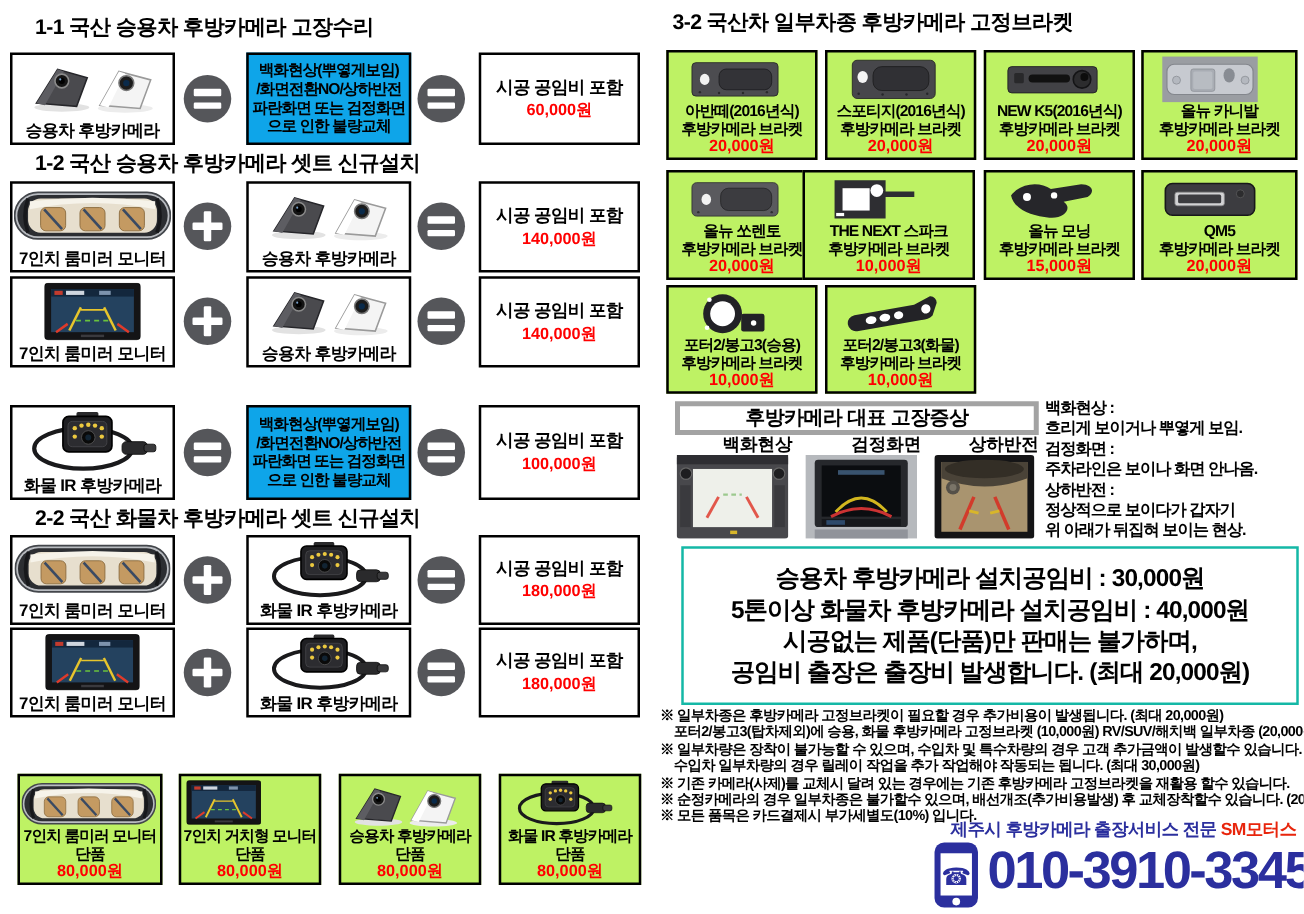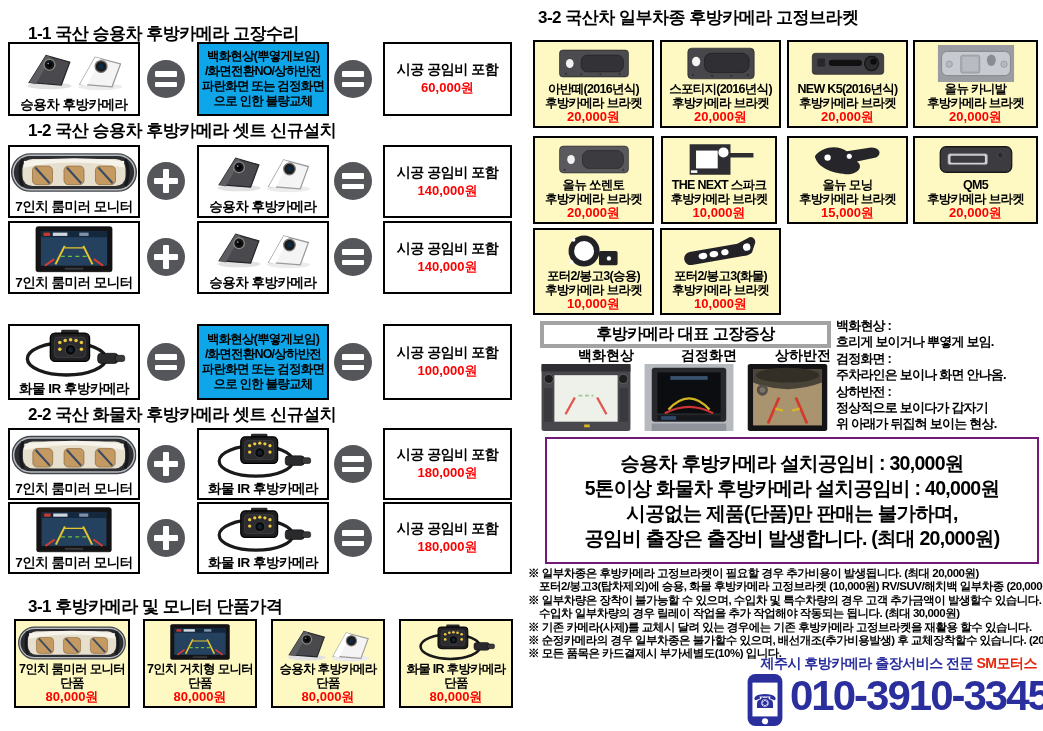--- a/index.html
+++ b/index.html
@@ -16,31 +16,31 @@
   .result{position:absolute;border:2px solid #000;background:#fff;box-sizing:border-box;
           display:flex;flex-direction:column;align-items:center;justify-content:center;text-align:center}
   .result .rl{font-size:14px;letter-spacing:-0.5px}
   .result .rp{font-size:13px;color:#f00}
   .op{position:absolute;width:38px;height:38px;border-radius:50%;background:#55565a}
   .op i{position:absolute;background:#fff;border-radius:1px}
   .op.eq i:nth-child(1){left:8px;top:11px;width:22px;height:5.5px}
   .op.eq i:nth-child(2){left:8px;top:21.5px;width:22px;height:5.5px}
   .op.plus i:nth-child(1){left:7px;top:16px;width:24px;height:6px}
   .op.plus i:nth-child(2){left:16px;top:7px;width:6px;height:24px}
-  .gitem{position:absolute;border:2px solid #000;background:#fef9c3;box-sizing:border-box;
-         display:flex;flex-direction:column;align-items:center;justify-content:space-between;
+  .gitem{position:absolute;border:2px solid #000;background:#bef264;box-sizing:border-box;
+         display:flex;flex-direction:column;justify-content:space-between;
          padding:3px 1px 2px;text-align:center;overflow:hidden}
   .gname{font-size:12.5px;line-height:14px;white-space:nowrap;letter-spacing:-0.7px}
   .gprice{font-size:13px;line-height:14px;color:#f00}
   .sym-title{position:absolute;border:4px solid #a3a3a3;box-sizing:border-box;display:flex;
              align-items:center;justify-content:center;font-size:16px;letter-spacing:-0.5px}
   .sym-label{position:absolute;text-align:right;font-size:14px}
   .sym-img{position:absolute}
   .desc{position:absolute;font-size:13px;line-height:16.4px;white-space:pre-line;letter-spacing:-0.8px}
-  .notice{position:absolute;border:2px solid #701a75;box-sizing:border-box;display:flex;
+  .notice{position:absolute;border:2px solid #14b8a6;box-sizing:border-box;display:flex;
           flex-direction:column;align-items:center;justify-content:center;text-align:center;
           font-size:19.5px;line-height:25px;letter-spacing:-0.7px}
   .fnotes{position:absolute;font-size:11.5px;line-height:13.4px;letter-spacing:-0.5px;white-space:nowrap}
   .fnotes .indent{padding-left:11px}
   .svc{position:absolute;right:6px;top:655px;font-size:14px;color:#2b2f9e;letter-spacing:-0.5px;white-space:nowrap}
   .svc .brand{color:#e8250c}
   .phone{position:absolute;left:790px;top:672px;font-size:42px;color:#2b2f9e;
          letter-spacing:-2px;white-space:nowrap}
 </style>
 </head>
@@ -228,21 +228,21 @@
       <rect x="2" y="2" width="36" height="54" rx="8" fill="#2b2f9e"></rect>
       <rect x="7" y="11" width="26" height="35" fill="#fff"></rect>
       <text x="20" y="37" text-anchor="middle" font-size="20" fill="#2b2f9e" font-family="DejaVu Sans, sans-serif">☎</text>
       <circle cx="20" cy="51" r="3.2" fill="#fff"></circle>
     </symbol>
   </defs>
 </svg>
 
 <div class="page">
 
-  <div class="sec-title" style="left:28px;top:22px">1-1 국산 승용차 후방카메라 고장수리</div>
+  <div class="sec-title" style="left:28px;top:10px">1-1 국산 승용차 후방카메라 고장수리</div>
   <div class="pbox" style="left:8px;top:42px;width:132px;height:74px">
     <svg viewBox="0 0 130 52" width="114" height="44">
         <use href="#sym-campair"></use>
       </svg>
     <div class="plabel">승용차 후방카메라</div>
   </div>
   <div class="op eq" style="left:147px;top:60px">
       <i></i>
       <i></i>
     </div>
@@ -379,21 +379,20 @@
   </div>
   <div class="op eq" style="left:334px;top:519px">
       <i></i>
       <i></i>
     </div>
   <div class="result" style="left:383px;top:502px;width:129px;height:72px">
     <div class="rl">시공 공임비 포함</div>
     <div class="rp">180,000원</div>
   </div>
 
-  <div class="sec-title" style="left:28px;top:595px">3-1 후방카메라 및 모니터 단품가격</div>
   <div class="gitem" style="left:14px;top:619px;width:116px;height:89px">
     <svg viewBox="0 0 176 62" width="108" height="40">
         <use href="#sym-mirror"></use>
       </svg>
     <div class="gname">7인치 룸미러 모니터</div>
     <div class="gname">단품</div>
     <div class="gprice">80,000원</div>
   </div>
   <div class="gitem" style="left:143px;top:619px;width:114px;height:89px">
     <svg viewBox="0 0 116 74" width="66" height="40">
@@ -456,21 +455,21 @@
   </div>
 
   <div class="gitem" style="left:533px;top:136px;width:121px;height:88px">
     <svg viewBox="0 0 120 58" width="104" height="42">
         <use href="#b-sorento"></use>
       </svg>
     <div class="gname">올뉴 쏘렌토</div>
     <div class="gname">후방카메라 브라켓</div>
     <div class="gprice">20,000원</div>
   </div>
-  <div class="gitem" style="left:661px;top:136px;width:116px;height:88px">
+  <div class="gitem" style="left:642px;top:136px;width:138px;height:88px">
     <svg viewBox="0 0 120 58" width="104" height="42">
         <use href="#b-spark"></use>
       </svg>
     <div class="gname">THE NEXT 스파크</div>
     <div class="gname">후방카메라 브라켓</div>
     <div class="gprice">10,000원</div>
   </div>
   <div class="gitem" style="left:787px;top:136px;width:121px;height:88px">
     <svg viewBox="0 0 120 58" width="104" height="42">
         <use href="#b-morning"></use>

